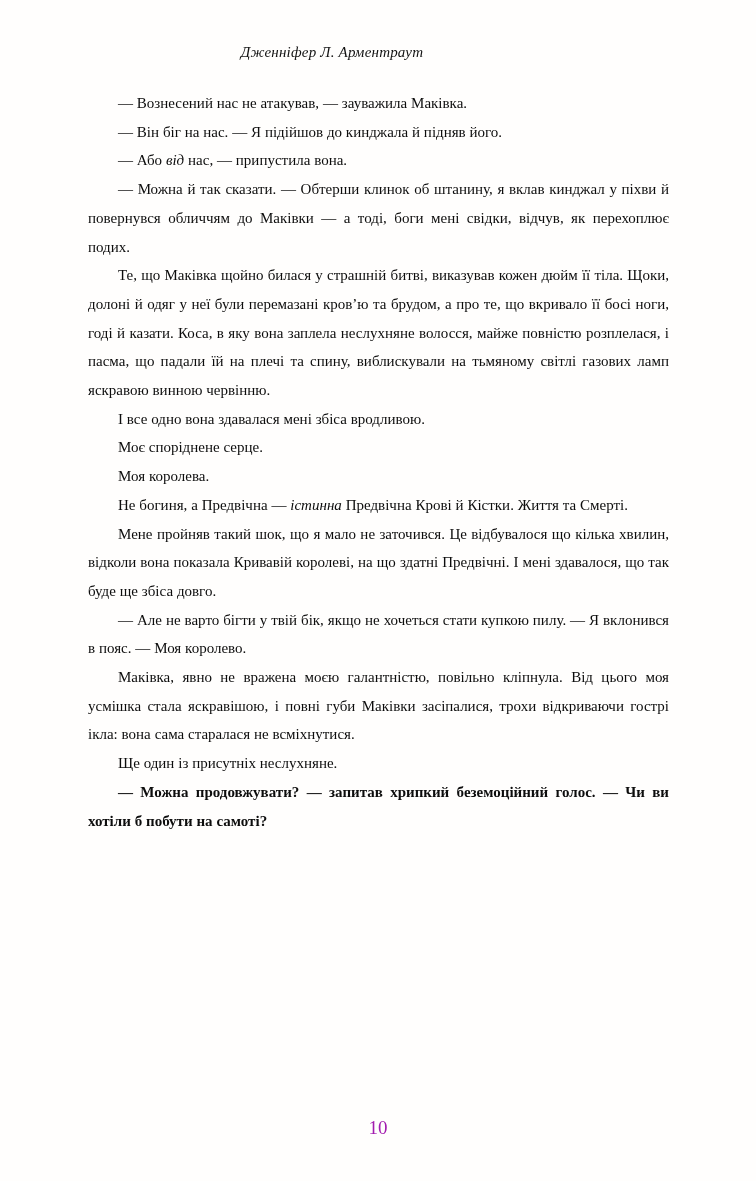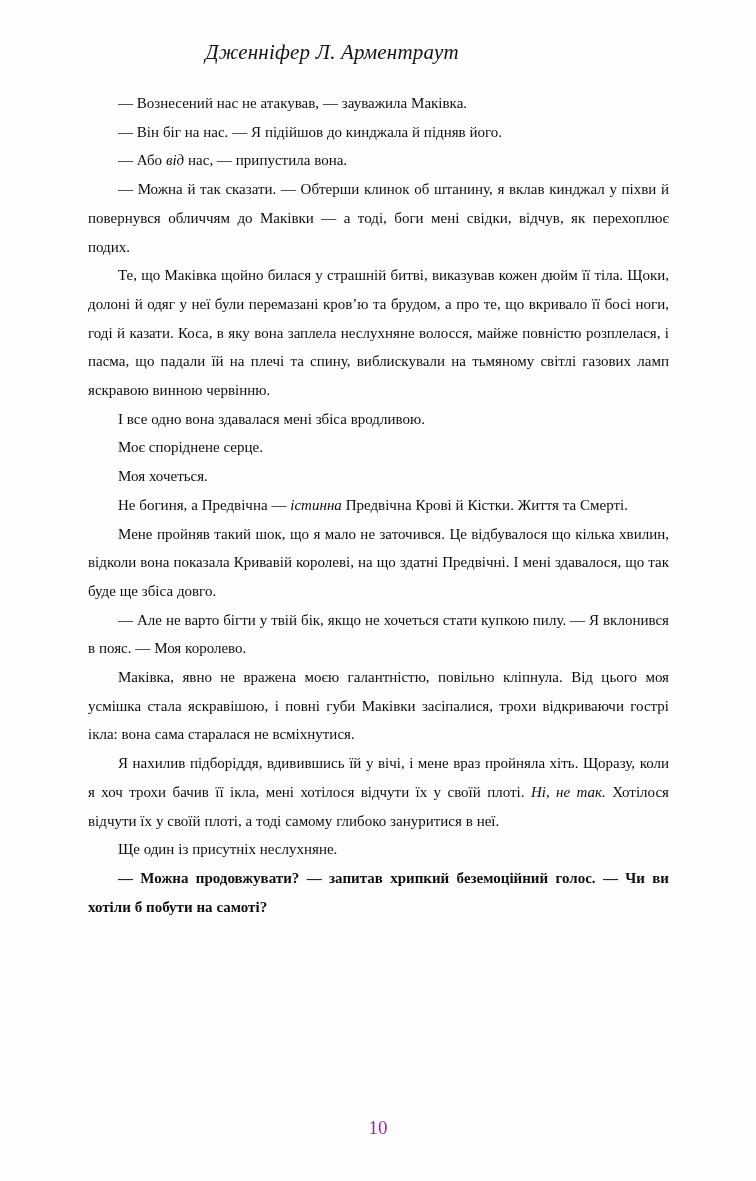--- a/index.html
+++ b/index.html
@@ -22,21 +22,21 @@
   }
 
   
   .running-head {
     position: absolute;
     top: 40px;
     left: 0;
     width: 664px;
     text-align: center;
     font-style: italic;
-    font-size: 21px;
+    font-size: 15px;
     letter-spacing: 0.2px;
     color: #131313;
     line-height: 24px;
   }
 
   
   .textblock {
     position: absolute;
     top: 89px;
     left: 88px;
@@ -86,25 +86,24 @@
   <div class="running-head">Дженніфер Л. Арментраут</div>
 
   <div class="textblock">
       <p>— Вознесений нас не атакував, — зауважила Маківка.</p>
       <p>— Він біг на нас. — Я підійшов до кинджала й підняв його.</p>
       <p>— Або <i>від</i> нас, — припустила вона.</p>
       <p>— Можна й так сказати. — Обтерши клинок об штанину, я вклав кинджал у піхви й повернувся обличчям до Маківки — а тоді, боги мені свідки, відчув, як перехоплює подих.</p>
       <p>Те, що Маківка щойно билася у страшній битві, виказував кожен дюйм її тіла. Щоки, долоні й одяг у неї були перемазані кров’ю та брудом, а про те, що вкривало її босі ноги, годі й казати. Коса, в яку вона заплела неслухняне волосся, майже повністю розплелася, і пасма, що падали їй на плечі та спину, виблискували на тьмяному світлі газових ламп яскравою винною червінню.</p>
       <p>І все одно вона здавалася мені збіса вродливою.</p>
       <p>Моє споріднене серце.</p>
-      <p>Моя хочеться.</p>
+      <p>Моя королева.</p>
       <p>Не богиня, а Предвічна — <i>істинна</i> Предвічна Крові й Кістки. Життя та Смерті.</p>
       <p>Мене пройняв такий шок, що я мало не заточився. Це відбувалося що кілька хвилин, відколи вона показала Кривавій королеві, на що здатні Предвічні. І мені здавалося, що так буде ще збіса довго.</p>
       <p>— Але не варто бігти у твій бік, якщо не хочеться стати купкою пилу. — Я вклонився в пояс. — Моя королево.</p>
       <p>Маківка, явно не вражена моєю галантністю, повільно кліпнула. Від цього моя усмішка стала яскравішою, і повні губи Маківки засіпалися, трохи відкриваючи гострі ікла: вона сама старалася не всміхнутися.</p>
-      <p>Я нахилив підборіддя, вдивившись їй у вічі, і мене враз пройняла хіть. Щоразу, коли я хоч трохи бачив її ікла, мені хотілося відчути їх у своїй плоті. <i>Ні, не так.</i> Хотілося відчути їх у своїй плоті, а тоді самому глибоко зануритися в неї.</p>
       <p>Ще один із присутніх неслухняне.</p>
       <p>— Можна продовжувати? — запитав хрипкий беземоційний голос. — Чи ви хотіли б побути на самоті?</p>
     </div>
 
   <div class="folio">10</div>
 
 </div>
 
 </body></html>

